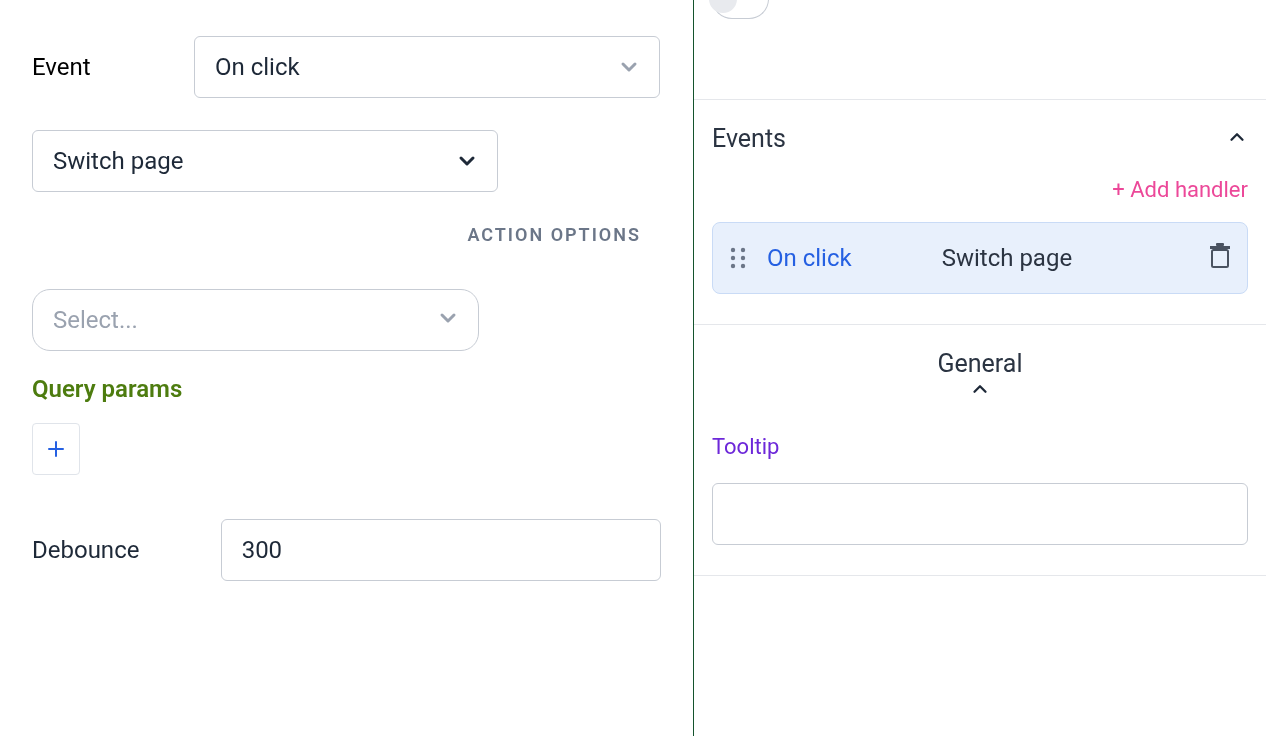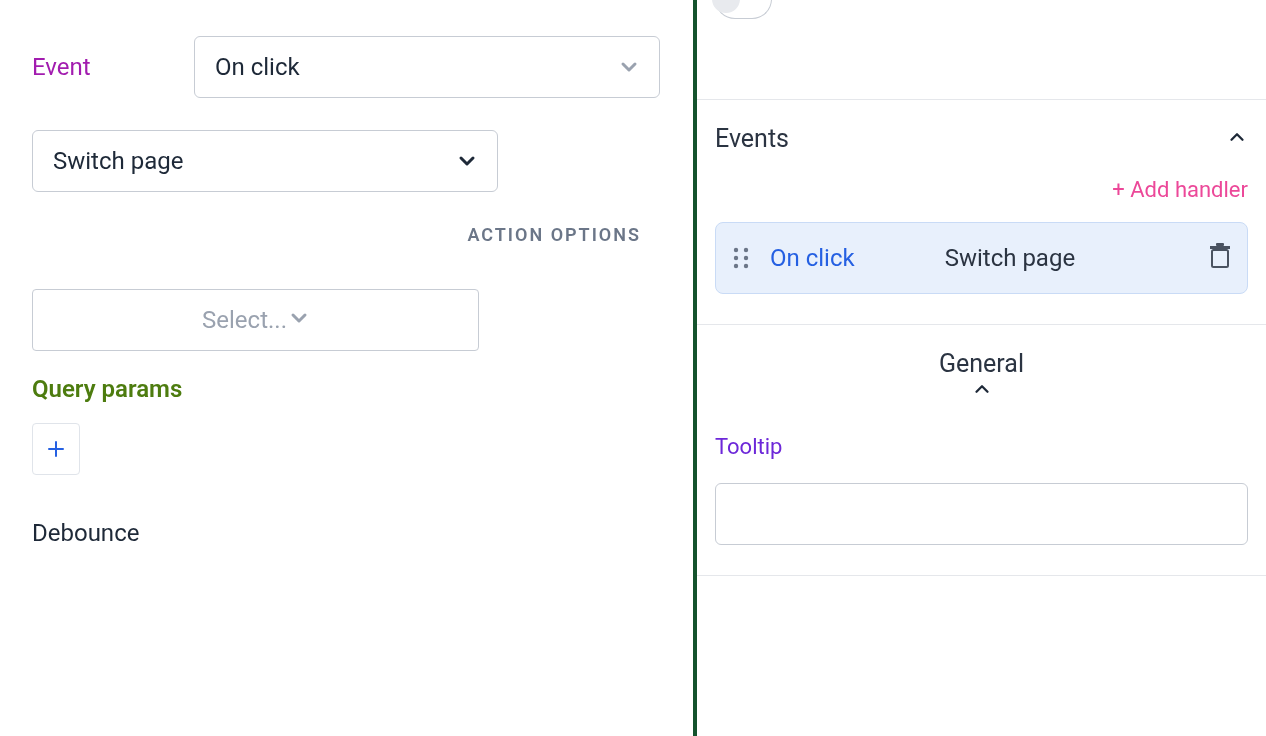--- a/index.html
+++ b/index.html
@@ -19,34 +19,34 @@
   }
   .left-pane {
     width: 693px;
     height: 100%;
     padding: 36px 32px 0 32px;
     background: #ffffff;
     position: relative;
   }
   .right-pane {
     flex: 1;
-    border-left: 4px solid #14532d;
+    border-left: 1px solid #14532d;
     background: #ffffff;
   }
 
   
   .form-row {
     display: flex;
     align-items: center;
     margin-bottom: 32px;
   }
   .form-row .label {
     width: 162px;
     font-size: 24px;
-    color: #a21caf;
+    color: #000000;
   }
   .select, .text-input {
     display: flex;
     align-items: center;
     justify-content: space-between;
     height: 62px;
     border: 1px solid #c7ccd4;
     border-radius: 6px;
     background: #ffffff;
     font-size: 24px;
@@ -85,23 +85,23 @@
     font-size: 24px;
     font-weight: 600;
     color: #1e2938;
     margin-bottom: 18px;
   }
   .page-select {
     width: 447px;
     height: 62px;
     display: flex;
     align-items: center;
-    justify-content: center;
-    border: 1px solid #c7ccd4;
-    border-radius: 4px;
+    justify-content: space-between;
+    border: 1px solid #c7ccd4;
+    border-radius: 18px;
     margin-bottom: 24px;
   }
   .page-select .placeholder {
     padding-left: 20px;
     color: #9aa2af;
     font-size: 24px;
   }
   .page-select .chev { margin-right: 18px; }
 
   .qp-label {
@@ -294,20 +294,23 @@
     <div class="add-btn">
       <span>
         <svg width="18" height="18" viewBox="0 0 18 18">
             <path d="M9 2v14M2 9h14" stroke="#2560e2" stroke-width="2" stroke-linecap="round"></path>
           </svg>
       </span>
     </div>
 
     <div class="debounce-row">
       <div class="label">Debounce</div>
+      <div class="debounce-input">
+        <span>300</span>
+      </div>
     </div>
   </div>
 
   <div class="right-pane">
 
     <div class="rp-top">
       <div class="toggle"></div>
     </div>
 
     <div class="section">

